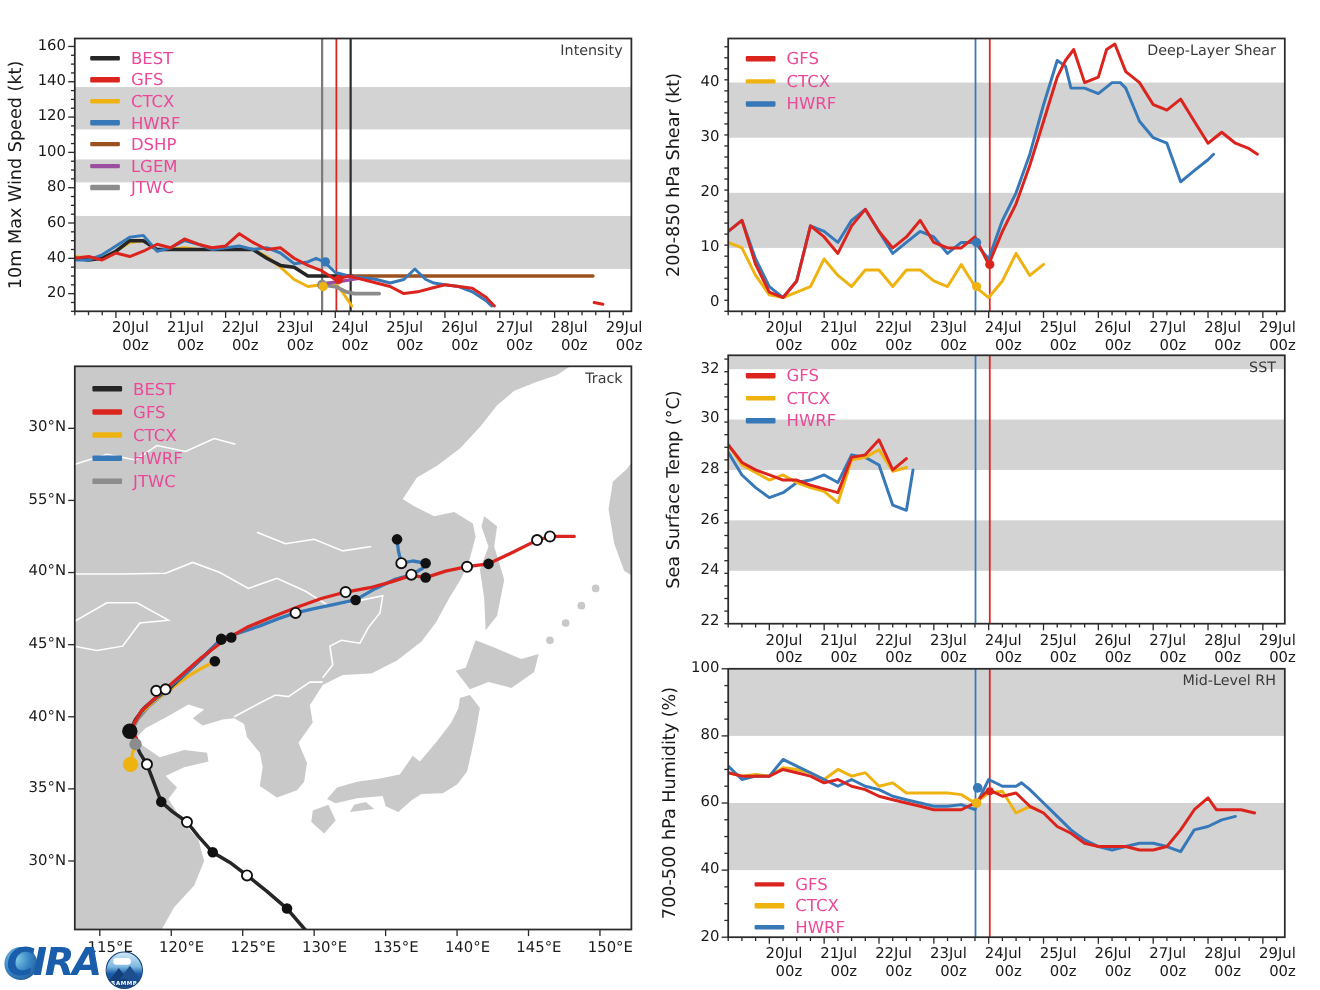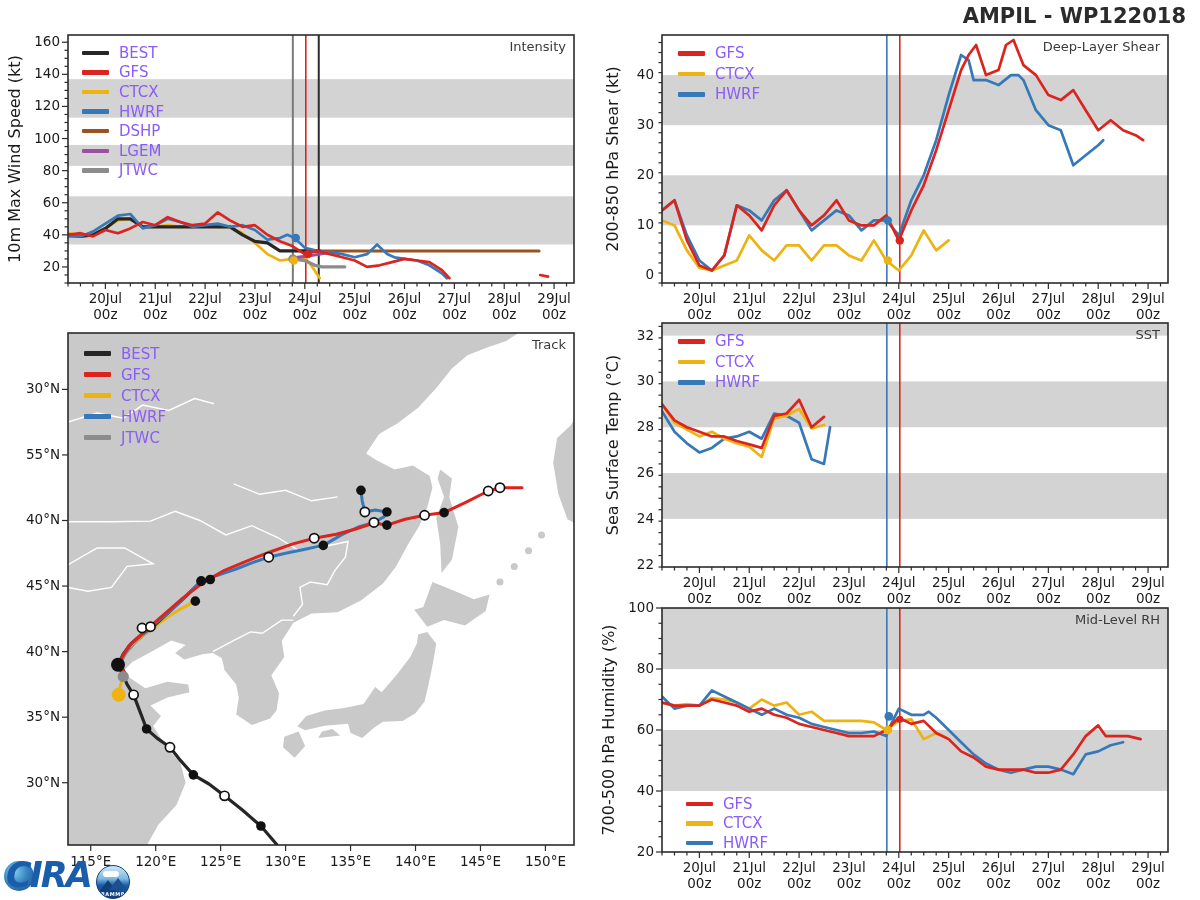--- a/index.html
+++ b/index.html
@@ -3,46 +3,45 @@
 <meta charset="utf-8">
 <style>
   html,body{margin:0;padding:0;background:#fff;}
   #app{position:relative;width:1200px;height:900px;background:#ffffff;overflow:hidden;
        font-family:"DejaVu Sans","Liberation Sans",sans-serif;}
   .main-title{position:absolute;font-size:21px;font-weight:bold;color:#2b2b2b;white-space:nowrap;}
   .panel-title{position:absolute;font-size:13px;font-weight:normal;color:#3a3a3a;white-space:nowrap;}
   .axis-title{position:absolute;font-size:16px;color:#1a1a1a;white-space:nowrap;
               transform:translate(-50%,-50%) rotate(-90deg);}
   .tick-label{position:absolute;font-size:13.5px;color:#1a1a1a;}
-  .xtick{width:60px;text-align:center;line-height:16px;white-space:pre-line;}
+  .xtick{width:60px;text-align:right;line-height:16px;white-space:pre-line;}
   .ytick{width:50px;text-align:right;}
   .legend-item{display:flex;align-items:center;height:100%;}
   .legend-swatch{display:inline-block;width:27px;height:4.5px;margin-right:10px;border-radius:1px;}
-  .legend-text{font-size:15px;color:#8b5cf6;}
+  .legend-text{font-size:15px;color:#ec4899;}
   svg{position:absolute;left:0;top:0;overflow:visible;}
   #logo{position:absolute;left:4px;top:853px;width:130px;height:46px;}
   .cira-text{position:absolute;left:2px;top:2px;font-size:35px;font-weight:bold;
              color:#1a5dab;letter-spacing:-2px;font-style:italic;}
   .globe{position:absolute;left:0px;top:8px;width:30px;height:30px;border-radius:50%;
          background:radial-gradient(circle at 35% 35%, #7ec8e3 0%, #2d7fc2 45%, #0d3d7a 100%);opacity:.95;}
   .badge{position:absolute;left:92px;top:12px;width:32px;height:32px;border-radius:50%;
          background:linear-gradient(#cfe8f7 0%, #7db8e0 40%, #1a5dab 60%, #123f7a 100%);
          border:1.5px solid #123f7a;overflow:hidden;}
   .badge .mtn{position:absolute;left:2px;top:14px;width:0;height:0;
         border-left:9px solid transparent;border-right:9px solid transparent;border-bottom:12px solid #123f7a;}
   .badge .mtn2{left:12px;top:12px;border-bottom-color:#1d4f8f;}
   .badge .cloud{position:absolute;left:6px;top:5px;width:16px;height:6px;border-radius:4px;background:#fff;}
   .badge .rammb{position:absolute;left:0;right:0;bottom:1px;text-align:center;
         font-size:5px;color:#fff;font-weight:bold;letter-spacing:.5px;}
 </style>
 </head>
 <body>
 
 <div id="app">
-  <div class="main-title" style="right:14px;top:4px;position:absolute;">AMPIL - WP122018</div>
 
   <svg id="plot-svg" width="1200" height="900">
       <clipPath id="clip-intensity">
         <rect x="68" y="35" width="506" height="248"></rect>
       </clipPath>
       <rect x="68" y="196.32038834951456" width="506" height="48.155339805825264" fill="#d3d3d3"></rect>
       <rect x="68" y="144.95469255663428" width="506" height="20.867313915857636" fill="#d3d3d3"></rect>
       <rect x="68" y="79.14239482200648" width="506" height="38.524271844660205" fill="#d3d3d3"></rect>
       <line x1="292.8334975369459" y1="35" x2="292.8334975369459" y2="283" stroke="#7a7a7a" stroke-width="2"></line>
       <line x1="305.79507389162563" y1="35" x2="305.79507389162563" y2="283" stroke="#dc241e" stroke-width="1.6"></line>

